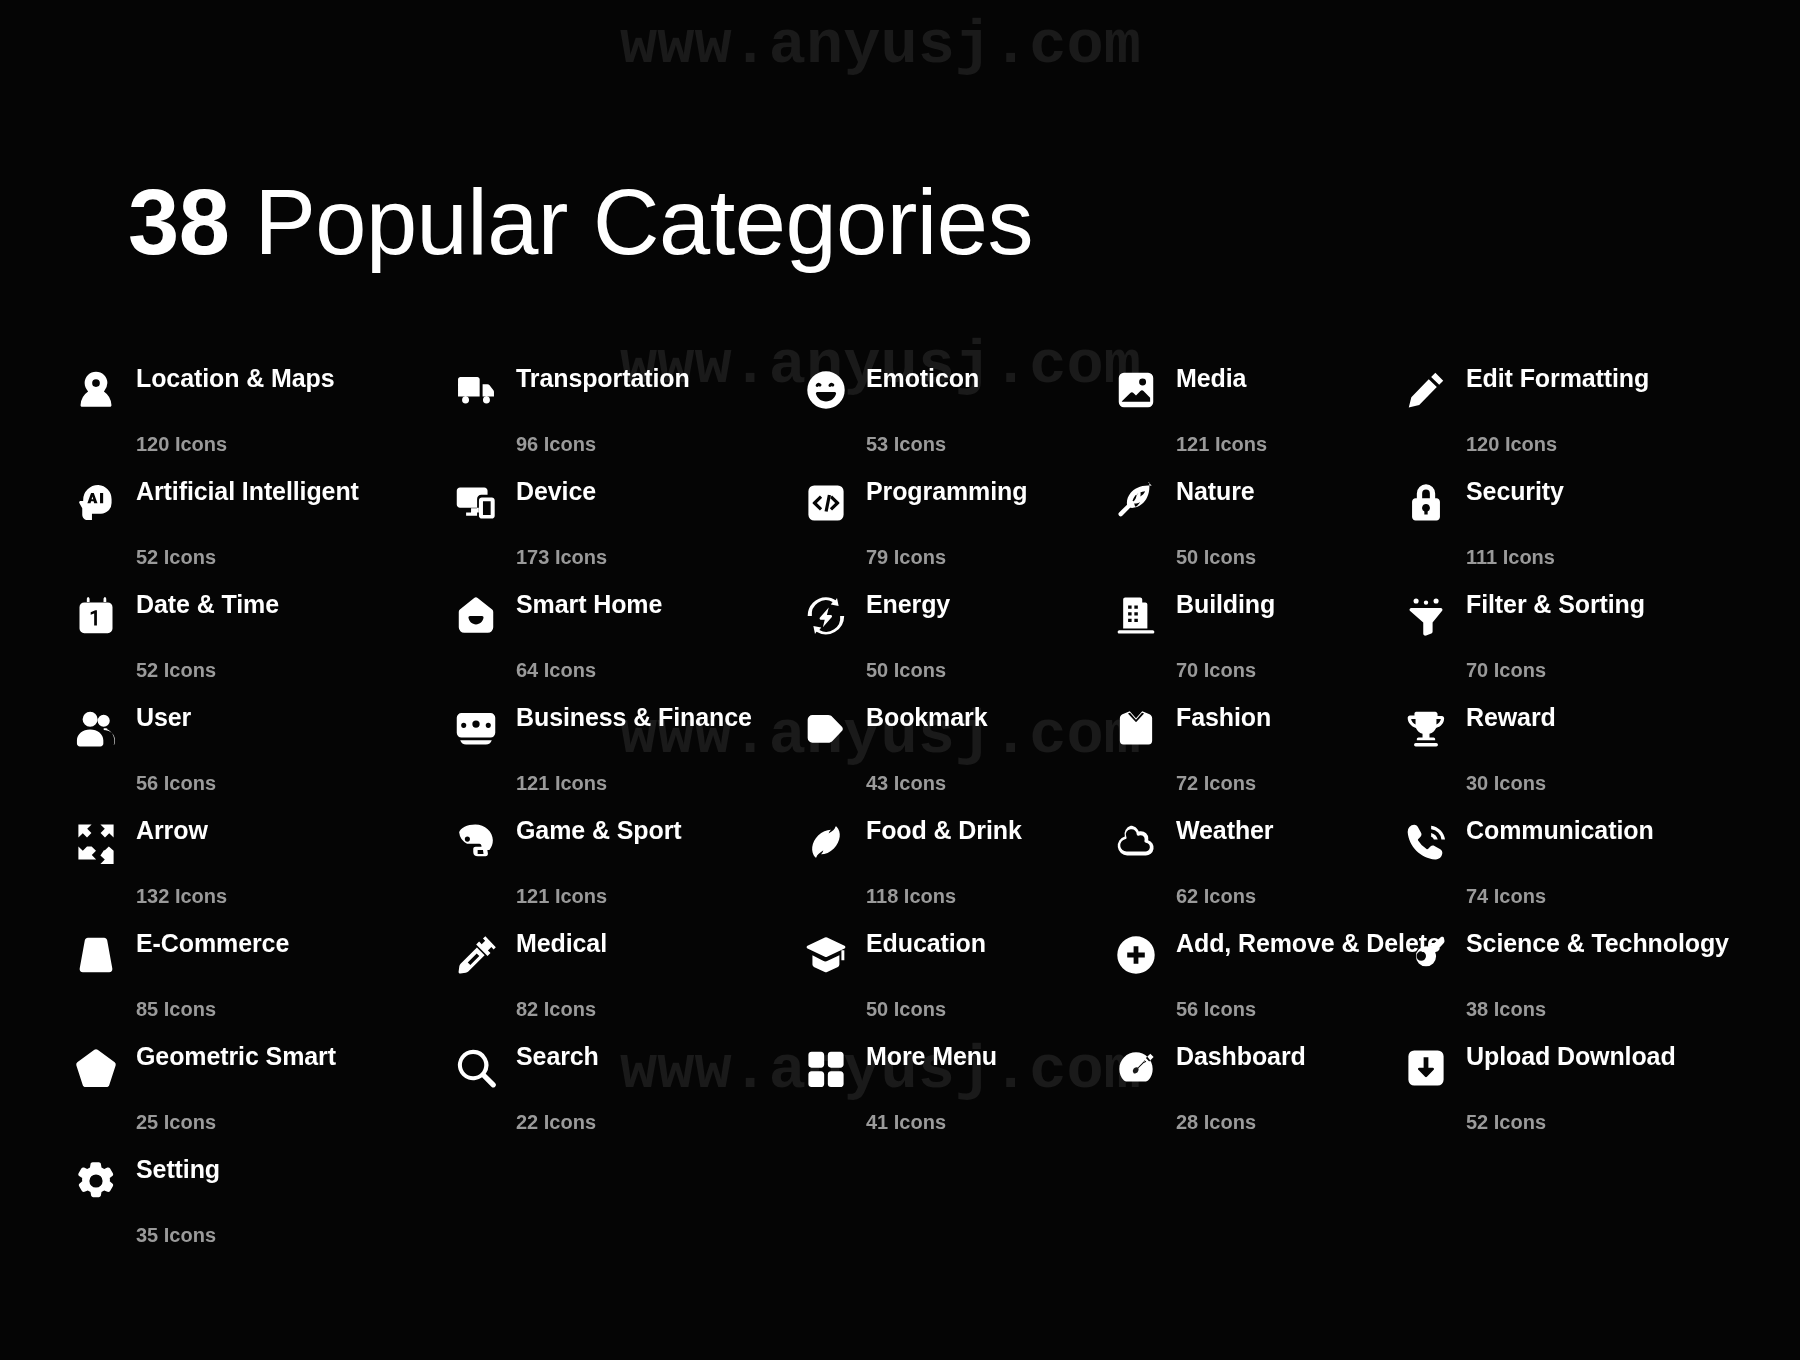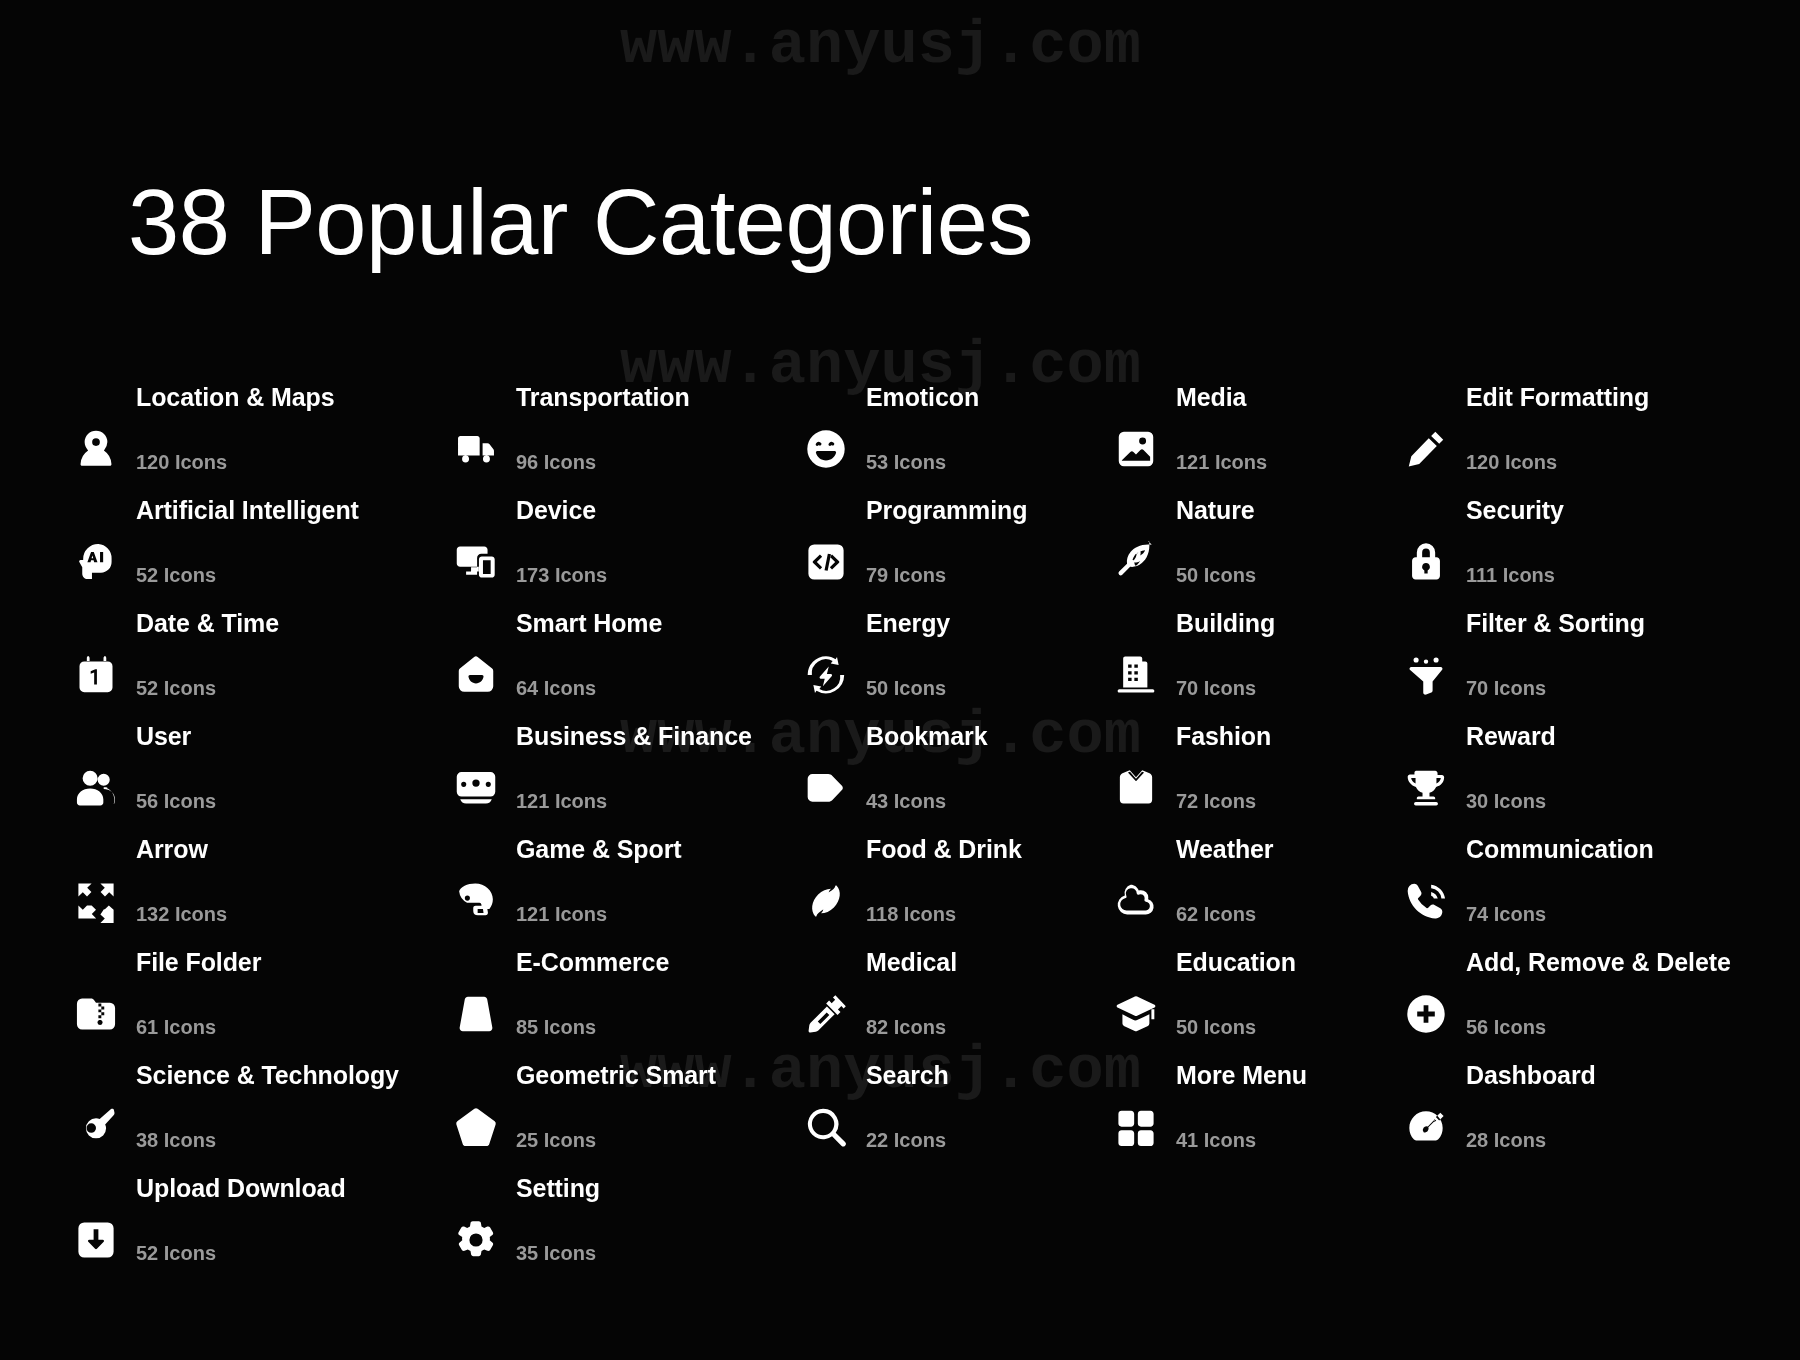--- a/index.html
+++ b/index.html
@@ -35,35 +35,35 @@
     position:absolute;
     left:128px; top:176px;
     font-size:92px;
     line-height:1;
     color:#ffffff;
     font-weight:400;
     letter-spacing:-0.5px;
     z-index:2;
     white-space:nowrap;
   }
-  .title .num { font-weight:400; }
+  .title .num { font-weight:700; }
 
   
   .grid {
     position:absolute;
     left:72px; top:360px;
     width:1660px;
     display:grid;
     grid-template-columns: 380px 350px 310px 290px 330px;
     grid-auto-rows:113px;
     z-index:2;
   }
   .cell {
     display:flex;
-    align-items:flex-end;
+    align-items:flex-start;
     gap:16px;
     padding-top:4px;
   }
   .cell.empty { visibility:hidden; }
   .ico {
     width:48px; height:48px;
     flex:0 0 48px;
     display:flex; align-items:center; justify-content:center;
     margin-top:2px;
   }
@@ -364,31 +364,20 @@
           </svg>
         </div>
         <div class="txt">
           <div class="label">Communication</div>
           <div class="count">74 Icons</div>
         </div>
       </div>
       <div class="cell">
         <div class="ico">
           <svg viewBox="0 0 24 24">
-            <path d="M4.4 3.6h4.9c.7 0 1.3.3 1.7.9l1 1.4h7.6a2.8 2.8 0 0 1 2.8 2.8v8.9a2.8 2.8 0 0 1-2.8 2.8H4.4a2.8 2.8 0 0 1-2.8-2.8V6.4a2.8 2.8 0 0 1 2.8-2.8zm8.9 2.7v1.6h1.6V6.3h-1.6zm1.6 1.6v1.6h1.6V7.9h-1.6zm-1.6 1.6v1.6h1.6V9.5h-1.6zm1.6 1.6v1.6h1.6v-1.6h-1.6zm-1.6 1.6v1.6h1.6v-1.6h-1.6zm.4 2.6a1.4 1.4 0 0 0 .5 2.7 1.4 1.4 0 0 0 .5-2.7h-1z"></path>
-          </svg>
-        </div>
-        <div class="txt">
-          <div class="label">File Folder</div>
-          <div class="count">61 Icons</div>
-        </div>
-      </div>
-      <div class="cell">
-        <div class="ico">
-          <svg viewBox="0 0 24 24">
             <path d="M7.6 2.6h8.8c.8 0 1.5.6 1.7 1.4l2.8 15.3c.2 1.1-.6 2.1-1.7 2.1H4.8c-1.1 0-1.9-1-1.7-2.1L5.9 4c.2-.8.9-1.4 1.7-1.4zM12 13.8c-2 0-3.6-1.5-3.9-3.4-.1-.5.3-1 .8-1h6.2c.5 0 .9.5.8 1-.3 1.9-1.9 3.4-3.9 3.4z"></path>
           </svg>
         </div>
         <div class="txt">
           <div class="label">E-Commerce</div>
           <div class="count">85 Icons</div>
         </div>
       </div>
       <div class="cell">
         <div class="ico">

